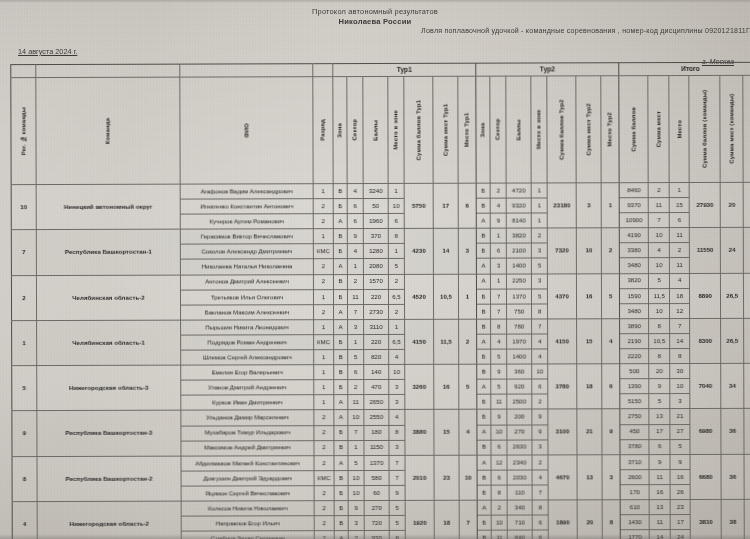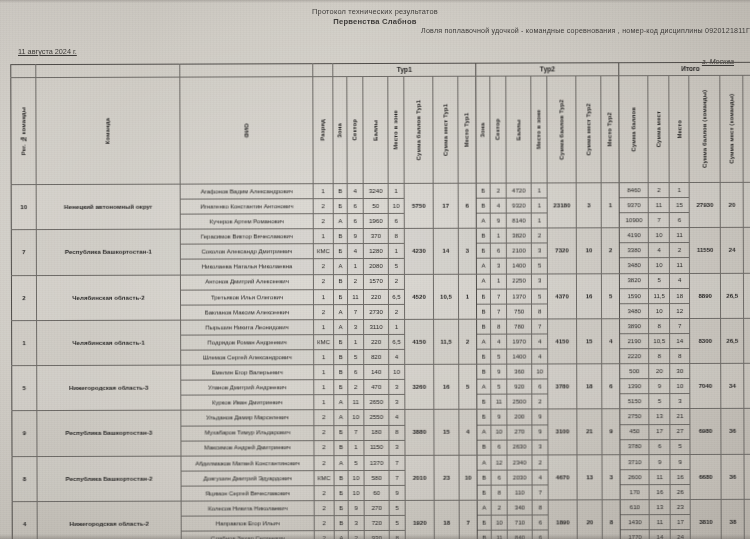--- a/index.html
+++ b/index.html
@@ -175,26 +175,26 @@
   }
 </style>
 </head>
 <body>
 
 <div id="page">
   <div id="paper"></div>
   <div class="sheet-inner">
 
     <div class="title-block">
-      <span class="title-line">Протокол технических результатов</span>
-      <span class="title-line strong">Первенства Слабнов</span>
+      <span class="title-line">Протокол автономный результатов</span>
+      <span class="title-line strong">Николаева России</span>
       <span class="title-line small">Ловля поплавочной удочкой - командные соревнования , номер-код дисциплины 0920121811Г</span>
     </div>
 
-    <div class="date-line">11 августа 2024 г.</div>
+    <div class="date-line">14 августа 2024 г.</div>
     <div class="city-line">г. Москва</div>
 
     <div id="tblwrap">
       <table class="proto">
         <colgroup>
           <col style="width:25px">
             <col style="width:144px">
             <col style="width:133px">
             <col style="width:20px">
           <col style="width:14px">

